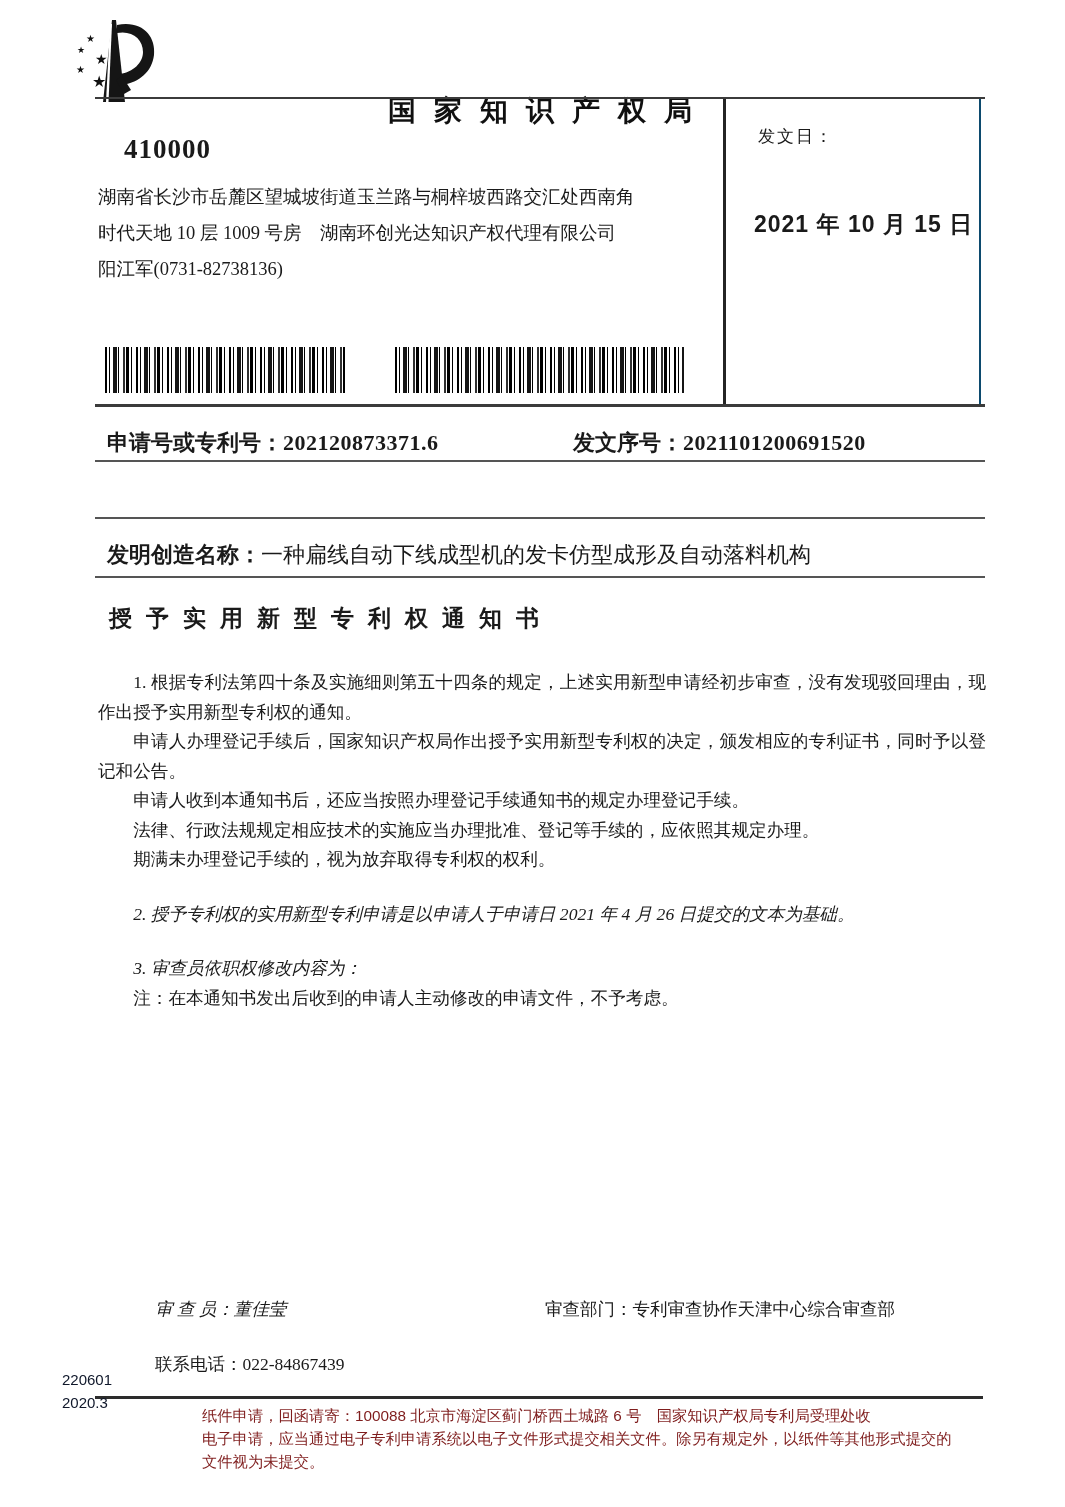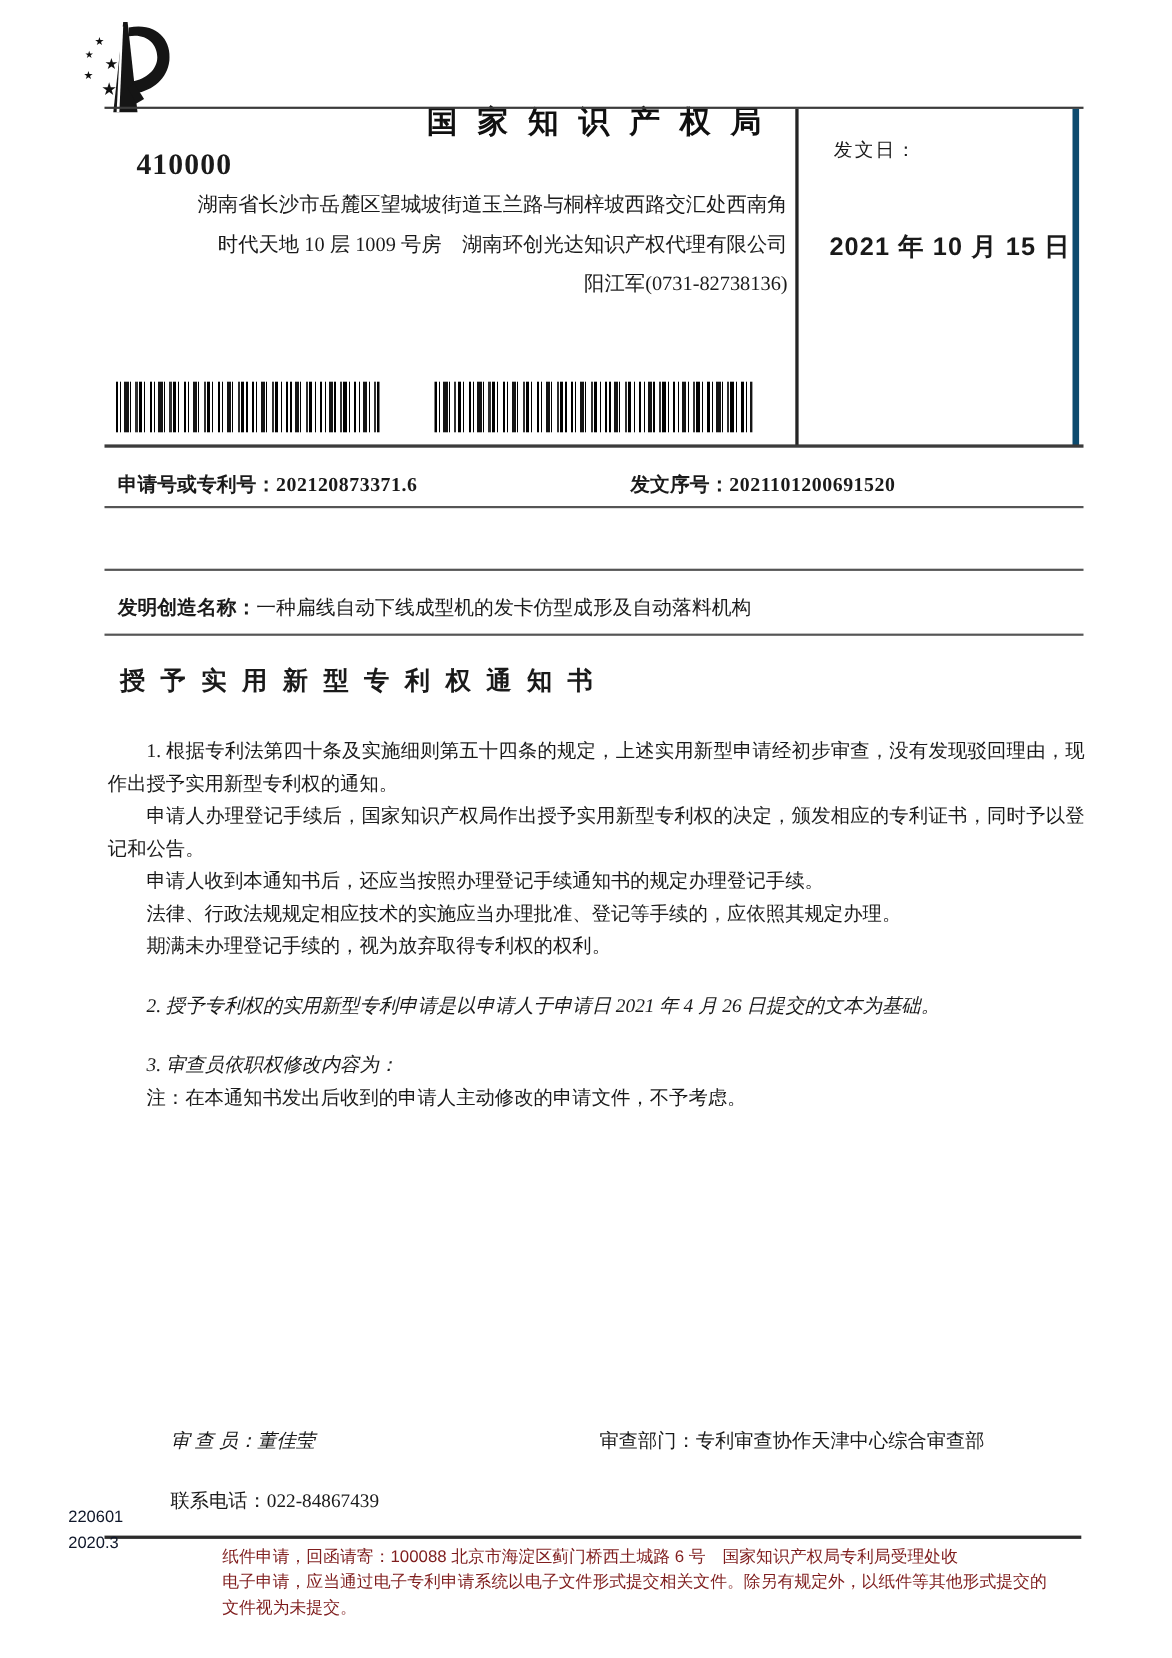--- a/index.html
+++ b/index.html
@@ -18,45 +18,45 @@
   .header-title {
     position:absolute; left:95px; top:48px; width:890px; text-align:center;
     font-size:28px; font-weight:bold; letter-spacing:18px; text-indent:18px;
     color:#101010;
     margin-top:44px;
   }
 
   
   .recipient { position:absolute; left:98px; top:134px; width:618px; }
   .postcode { font-size:27px; font-weight:bold; margin-left:26px; letter-spacing:1px; }
-  .addr-lines { margin-top:4px; text-align:right; font-size:18.5px; line-height:36px; }
+  .addr-lines { margin-top:14px; text-align:left; font-size:18.5px; line-height:36px; }
   .date-box {
     position:absolute; left:723px; top:99px; width:258px; height:306px;
-    border-left:3px solid #242424; border-right:6px solid #0c4a6e;
+    border-left:3px solid #242424; border-right:2px solid #0c4a6e;
   }
   .date-label { position:absolute; left:32px; top:26px; font-size:17px; letter-spacing:2px; }
   .date-value {
     position:absolute; left:28px; top:110px; font-size:23px; font-weight:600;
     font-family:"Liberation Sans","DejaVu Sans",sans-serif; letter-spacing:1px;
   }
 
   
   .barcode {
     position:absolute; top:347px; height:46px; background:#fff;
     background-image:repeating-linear-gradient(90deg,
       #000 0 2px, #fff 2px 4px, #000 4px 5px, #fff 5px 8px,
       #151515 8px 12px, #fff 12px 13px, #000 13px 14px, #fff 14px 18px,
       #303030 18px 20px, #fff 20px 21px, #000 21px 24px, #fff 24px 26px,
       #000 26px 27px, #fff 27px 31px);
   }
   .barcode-1 { left:105px; width:240px; }
   .barcode-2 { left:395px; width:289px; }
 
   
-  .field-row { position:absolute; left:107px; width:880px; font-size:18px; }
+  .field-row { position:absolute; left:107px; width:880px; font-size:22px; }
   .flabel { font-weight:bold; }
   .fvalue-bold { font-weight:bold; letter-spacing:.5px; }
   .row1 { top:428px; }
   .row1 .right-group { position:absolute; left:466px; top:0; }
   .row2 { top:483px; }
   .row3 { top:540px; }
 
   
   .notice-title {
     position:absolute; left:95px; top:603px; width:890px; text-align:left;

